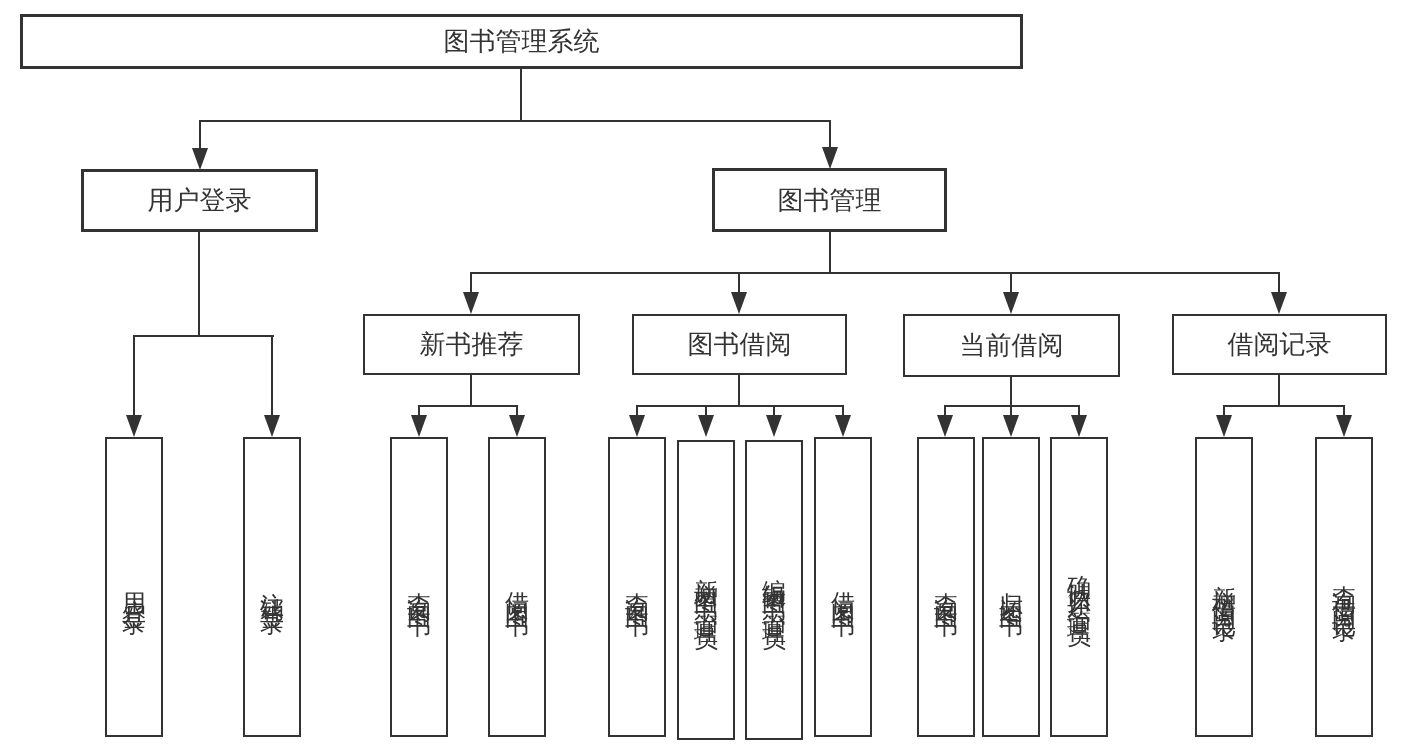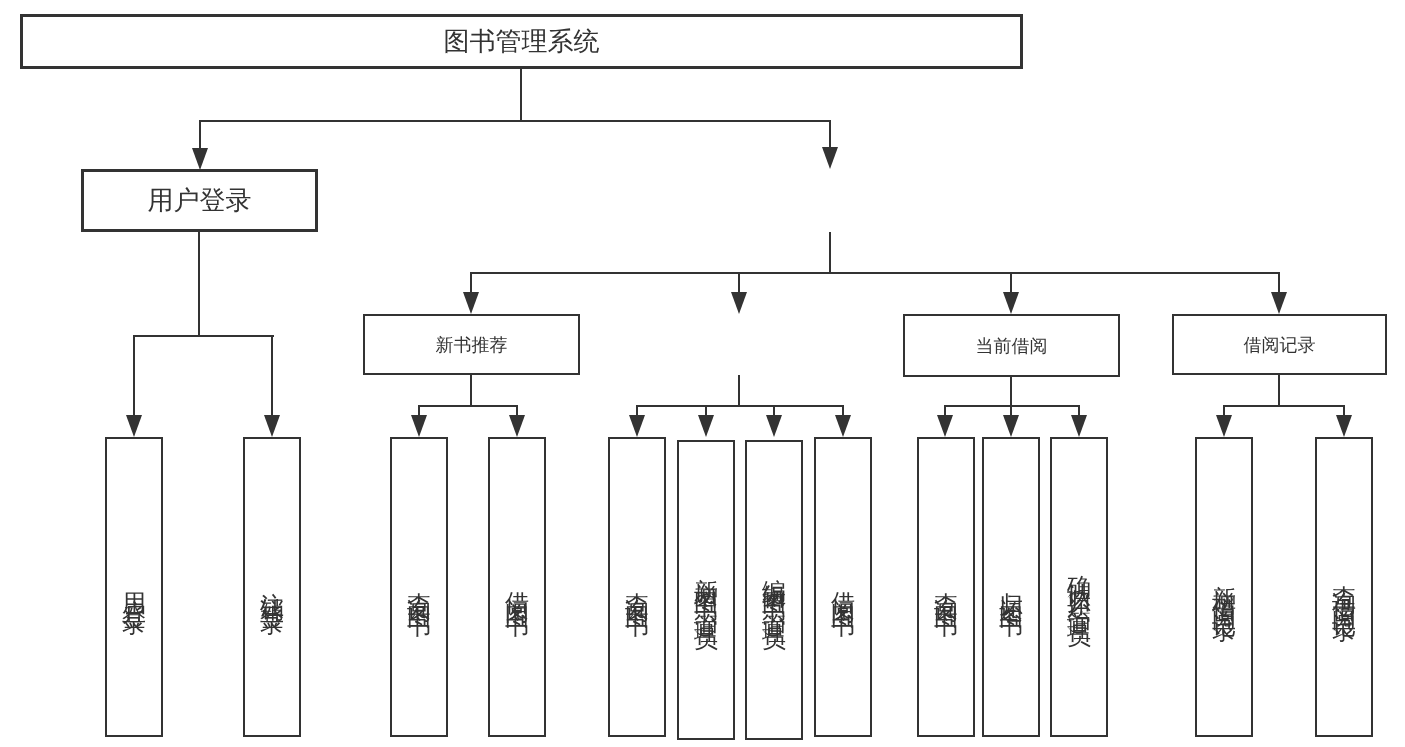--- a/index.html
+++ b/index.html
@@ -15,21 +15,21 @@
   .stage{
     position:relative; width:1405px; height:747px;
     background:var(--page-background); overflow:hidden;border-radius:7px;
   }
   .box{
     position:absolute; box-sizing:border-box; background:var(--box-background);
     display:flex; align-items:center; justify-content:center;
     color:var(--text); text-align:center;
   }
   .box-h{ border:3px solid var(--line); font-size:26px; }
-  .box-h3{ border:2px solid var(--line); font-size:18px; }
+  .box-h3{ border:2px solid var(--line); font-size:26px; }
   .box-v{
     border:2px solid var(--line); font-size:24px;
     writing-mode:vertical-rl; text-orientation:mixed; letter-spacing:7px;
     line-height:1;
   }
   .line{ position:absolute; background:var(--line); }
   .arrow{
     position:absolute; width:0; height:0;
     border-left:8px solid transparent; border-right:8px solid transparent;
     border-top:22px solid var(--line);
@@ -53,36 +53,42 @@
     <div class="line" style="left:199px;top:120px;width:632px;height:2px;"></div>
     <div class="line" style="left:199px;top:120px;width:2px;height:30px;"></div>
     <div class="arrow" style="left:192px;top:148px;"></div>
     <div class="line" style="left:829px;top:120px;width:2px;height:30px;"></div>
     <div class="arrow" style="left:822px;top:147px;"></div>
   </div>
 
   <div class="box box-h" style="left:81px;top:169px;width:237px;height:63px;">
     <span>用户登录</span>
   </div>
+  <div class="box box-h" style="left:712px;top:168px;width:235px;height:64px;">
+    <span>图书管理</span>
+  </div>
 
   <div>
     <div class="line" style="left:829px;top:232px;width:2px;height:42px;"></div>
     <div class="line" style="left:470px;top:272px;width:810px;height:2px;"></div>
     <div class="line" style="left:470px;top:272px;width:2px;height:22px;"></div>
     <div class="arrow" style="left:463px;top:292px;"></div>
     <div class="line" style="left:738px;top:272px;width:2px;height:22px;"></div>
     <div class="arrow" style="left:731px;top:292px;"></div>
     <div class="line" style="left:1010px;top:272px;width:2px;height:22px;"></div>
     <div class="arrow" style="left:1003px;top:292px;"></div>
     <div class="line" style="left:1278px;top:272px;width:2px;height:22px;"></div>
     <div class="arrow" style="left:1271px;top:292px;"></div>
   </div>
 
   <div class="box box-h3" style="left:363px;top:314px;width:217px;height:61px;">
     <span>新书推荐</span>
+  </div>
+  <div class="box box-h3" style="left:632px;top:314px;width:215px;height:61px;">
+    <span>图书借阅</span>
   </div>
   <div class="box box-h3" style="left:1172px;top:314px;width:215px;height:61px;">
     <span>借阅记录</span>
   </div>
   <div class="box box-h3" style="left:903px;top:314px;width:217px;height:63px;">
     <span>当前借阅</span>
   </div>
 
   <div>
     <div class="line" style="left:198px;top:232px;width:2px;height:105px;"></div>

